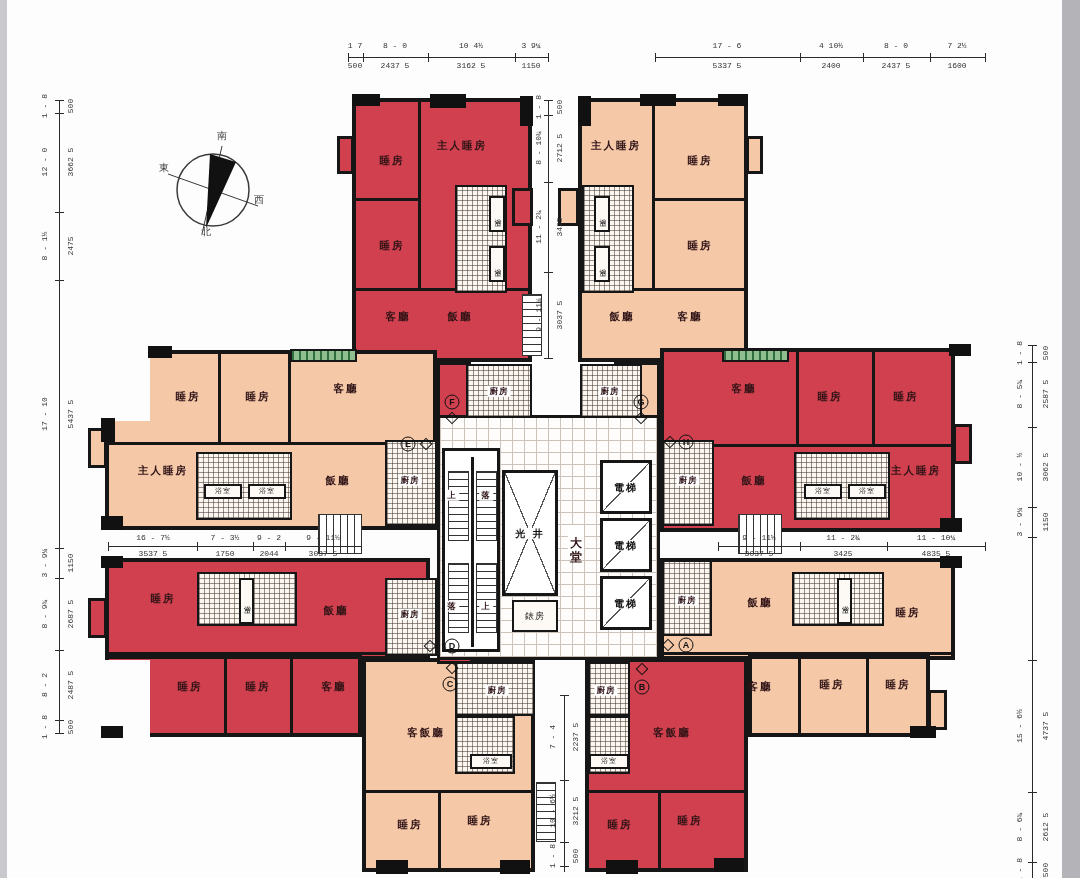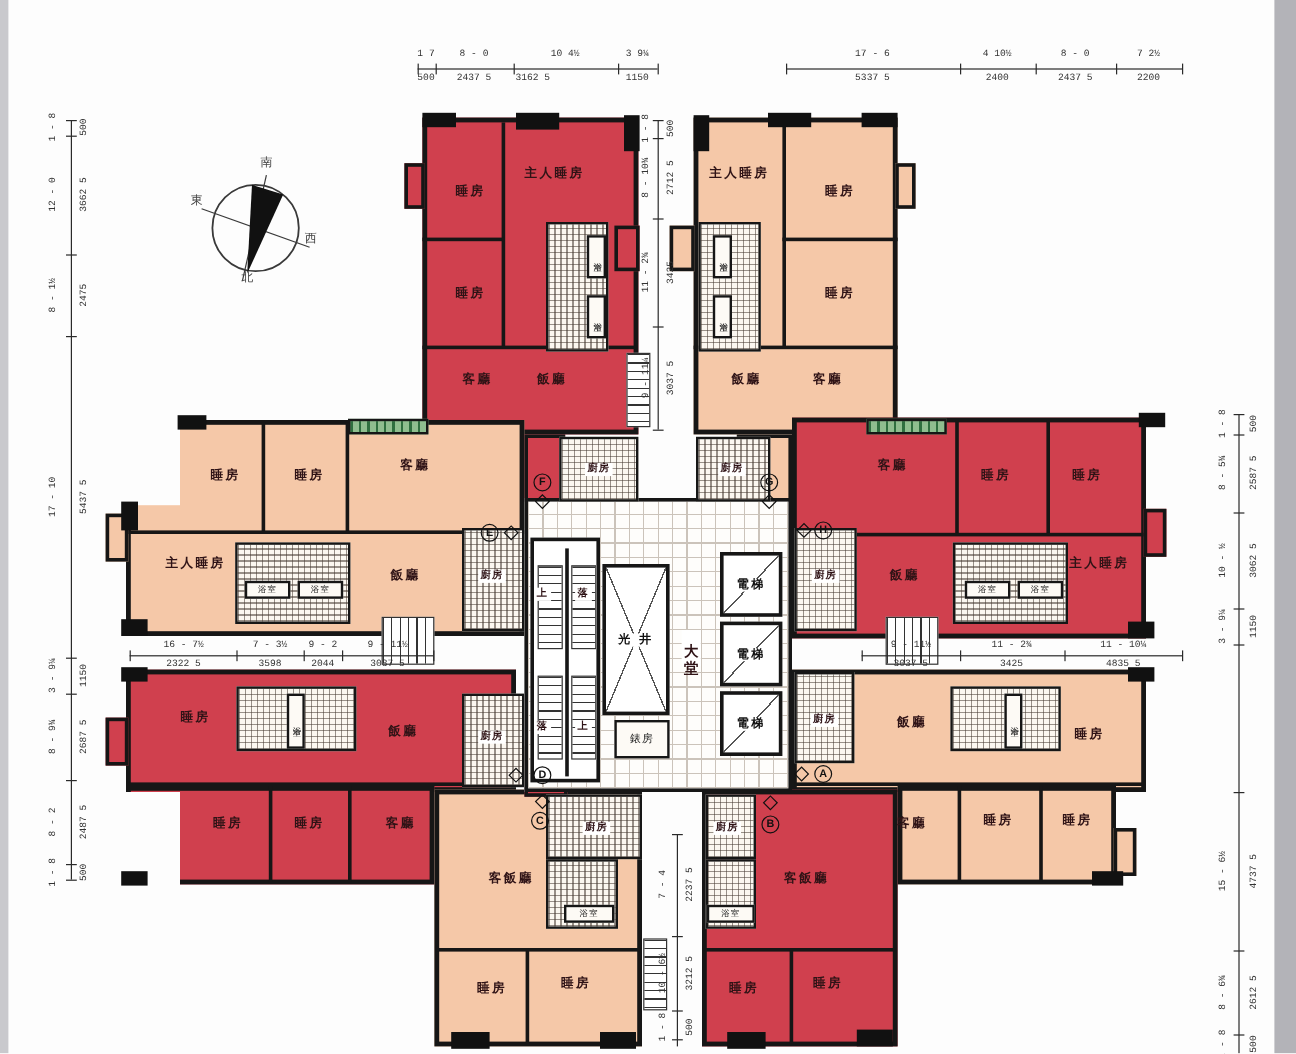--- a/index.html
+++ b/index.html
@@ -323,37 +323,37 @@
   <div class="tkv" style="left:363px;top:53px;"></div>
   <div class="tkv" style="left:428px;top:53px;"></div>
   <div class="tkv" style="left:515px;top:53px;"></div>
   <div class="tkv" style="left:548px;top:53px;"></div>
   <span class="dt" style="left:355px;top:42px;">1 7</span>
   <span class="dt" style="left:395px;top:42px;">8 - 0</span>
   <span class="dt" style="left:471px;top:42px;">10 4½</span>
   <span class="dt" style="left:531px;top:42px;">3 9¼</span>
   <span class="dt" style="left:355px;top:62px;">500</span>
   <span class="dt" style="left:395px;top:62px;">2437 5</span>
-  <span class="dt" style="left:444px;top:62px;">3162 5</span>
+  <span class="dt" style="left:471px;top:62px;">3162 5</span>
   <span class="dt" style="left:531px;top:62px;">1150</span>
 
   <div class="dimline-h" style="left:655px;top:57px;width:330px;"></div>
   <div class="tkv" style="left:655px;top:53px;"></div>
   <div class="tkv" style="left:800px;top:53px;"></div>
   <div class="tkv" style="left:863px;top:53px;"></div>
   <div class="tkv" style="left:930px;top:53px;"></div>
   <div class="tkv" style="left:985px;top:53px;"></div>
   <span class="dt" style="left:727px;top:42px;">17 - 6</span>
   <span class="dt" style="left:831px;top:42px;">4 10½</span>
   <span class="dt" style="left:896px;top:42px;">8 - 0</span>
   <span class="dt" style="left:957px;top:42px;">7 2½</span>
   <span class="dt" style="left:727px;top:62px;">5337 5</span>
   <span class="dt" style="left:831px;top:62px;">2400</span>
   <span class="dt" style="left:896px;top:62px;">2437 5</span>
-  <span class="dt" style="left:957px;top:62px;">2200</span>
+  <span class="dt" style="left:957px;top:62px;">1600</span>
 
   <div class="dimline-v" style="left:59px;top:100px;height:633px;"></div>
   <div class="tkh" style="left:55px;top:100px;"></div>
   <div class="tkh" style="left:55px;top:113px;"></div>
   <div class="tkh" style="left:55px;top:212px;"></div>
   <div class="tkh" style="left:55px;top:280px;"></div>
   <div class="tkh" style="left:55px;top:548px;"></div>
   <div class="tkh" style="left:55px;top:578px;"></div>
   <div class="tkh" style="left:55px;top:650px;"></div>
   <div class="tkh" style="left:55px;top:720px;"></div>
@@ -402,22 +402,22 @@
   <div class="dimline-h" style="left:108px;top:546px;width:253px;"></div>
   <div class="tkv" style="left:108px;top:542px;"></div>
   <div class="tkv" style="left:197px;top:542px;"></div>
   <div class="tkv" style="left:253px;top:542px;"></div>
   <div class="tkv" style="left:285px;top:542px;"></div>
   <div class="tkv" style="left:361px;top:542px;"></div>
   <span class="dt" style="left:153px;top:534px;">16 - 7½</span>
   <span class="dt" style="left:225px;top:534px;">7 - 3½</span>
   <span class="dt" style="left:269px;top:534px;">9 - 2</span>
   <span class="dt" style="left:323px;top:534px;">9 - 11½</span>
-  <span class="dt" style="left:153px;top:550px;">2322 5</span>
-  <span class="dt" style="left:225px;top:550px;">3598</span>
+  <span class="dt" style="left:153px;top:550px;">3537 5</span>
+  <span class="dt" style="left:225px;top:550px;">1750</span>
   <span class="dt" style="left:269px;top:550px;">2044</span>
   <span class="dt" style="left:323px;top:550px;">3037 5</span>
 
   <div class="dimline-h" style="left:718px;top:546px;width:267px;"></div>
   <div class="tkv" style="left:718px;top:542px;"></div>
   <div class="tkv" style="left:800px;top:542px;"></div>
   <div class="tkv" style="left:887px;top:542px;"></div>
   <div class="tkv" style="left:985px;top:542px;"></div>
   <span class="dt" style="left:759px;top:534px;">9 - 11½</span>
   <span class="dt" style="left:843px;top:534px;">11 - 2¾</span>

